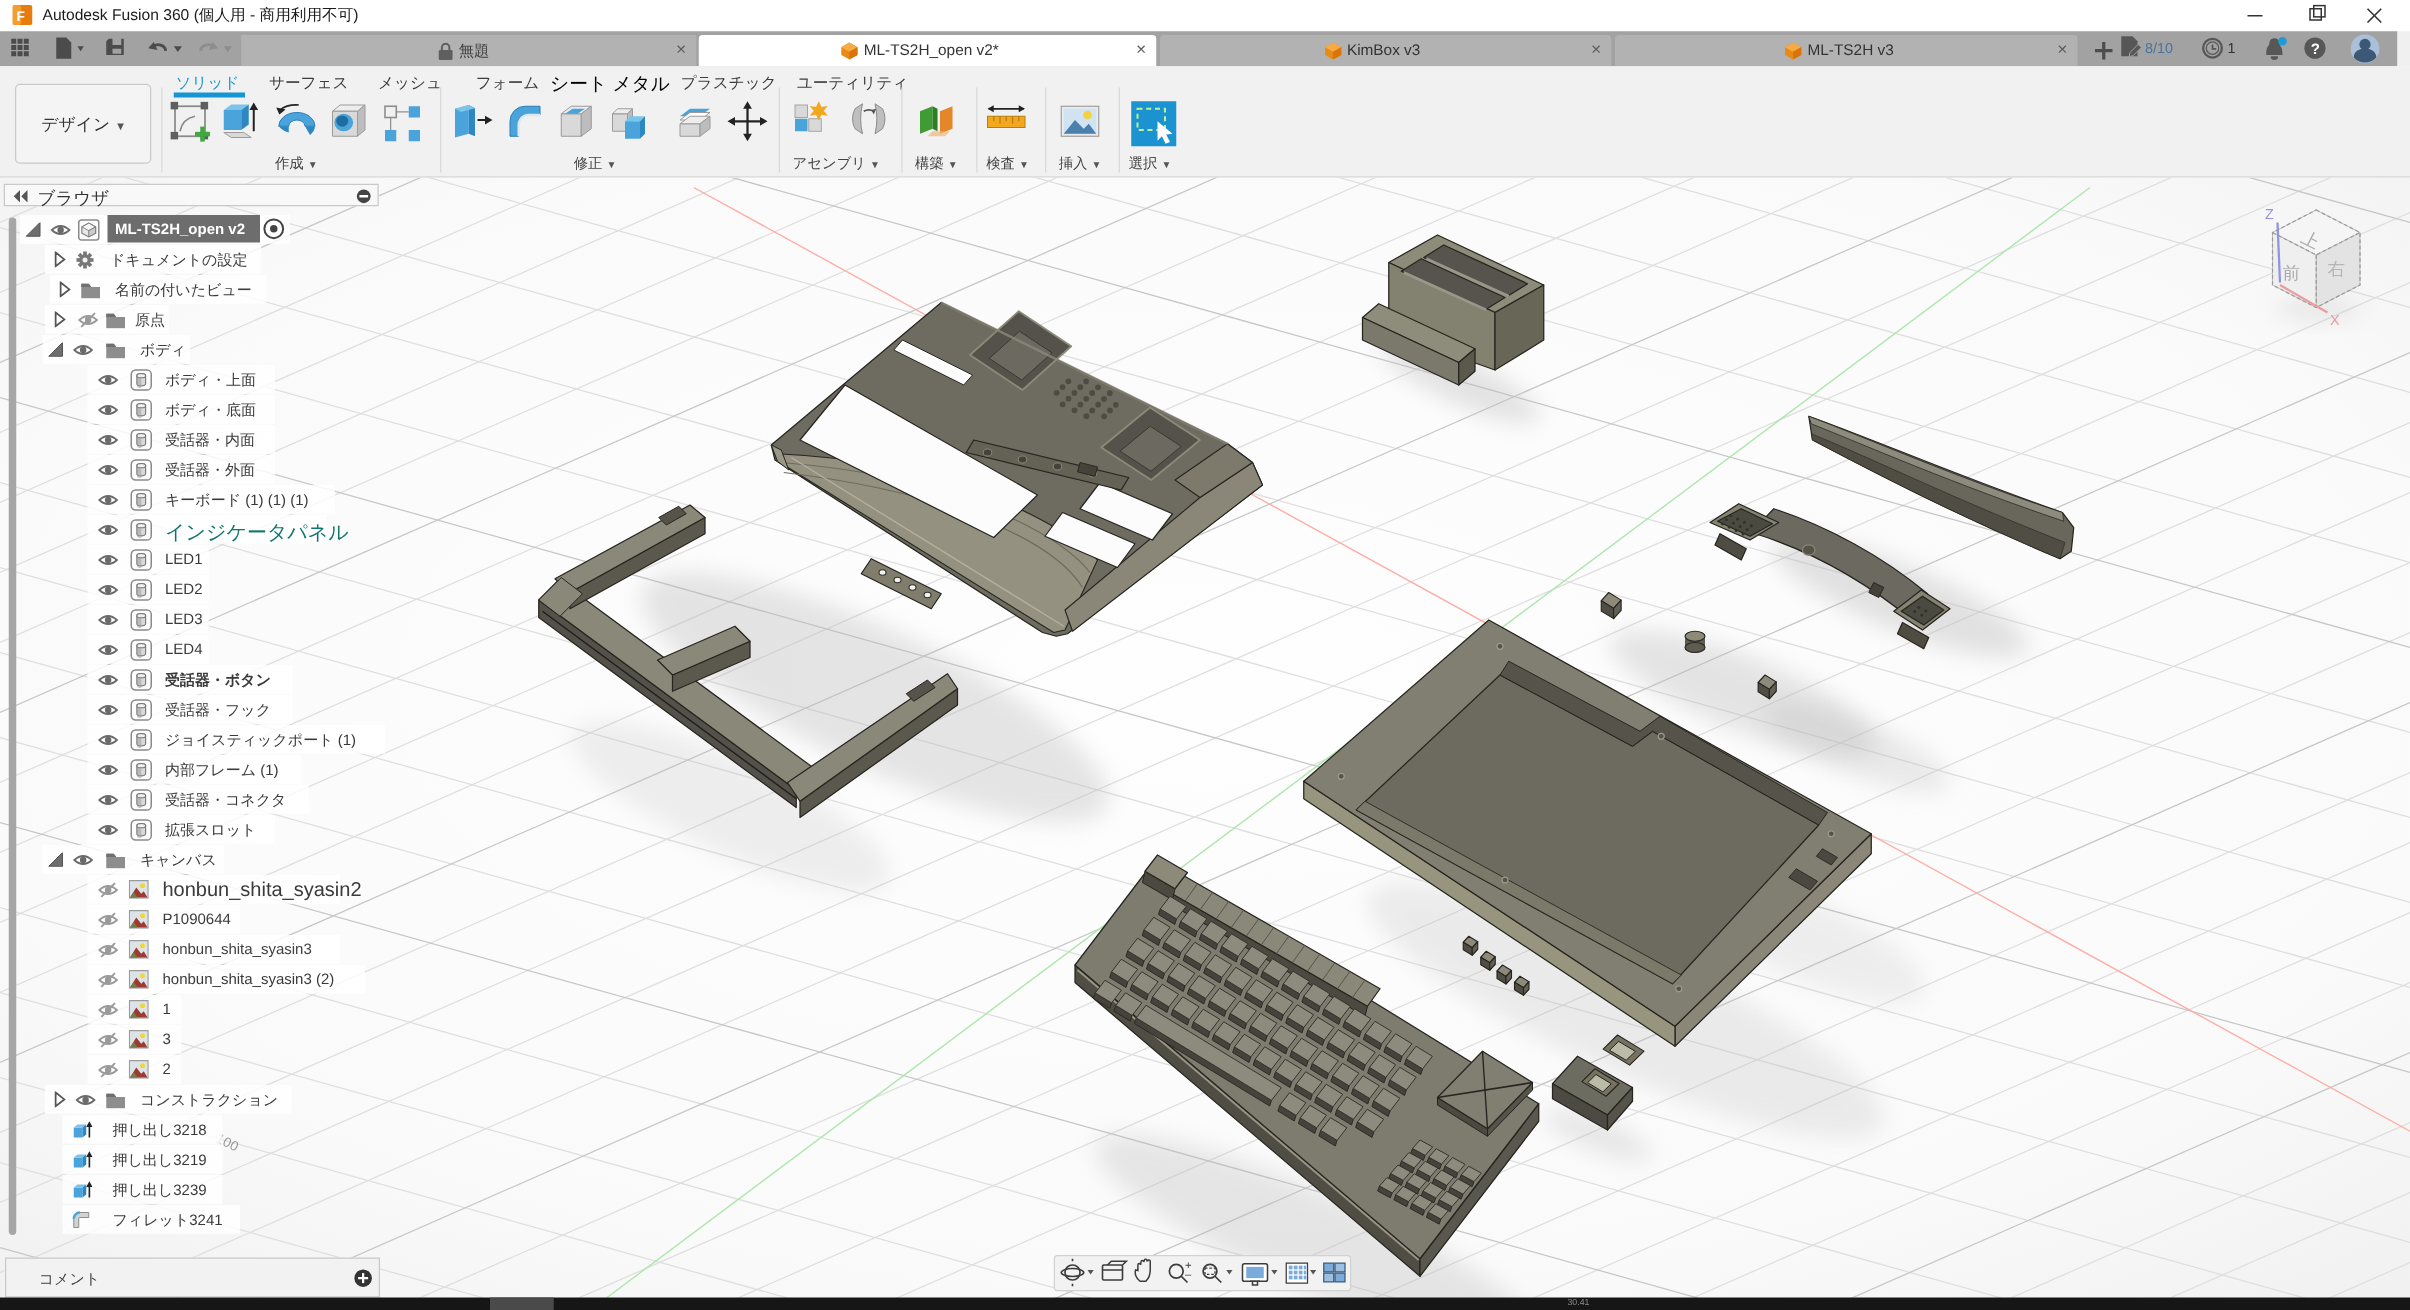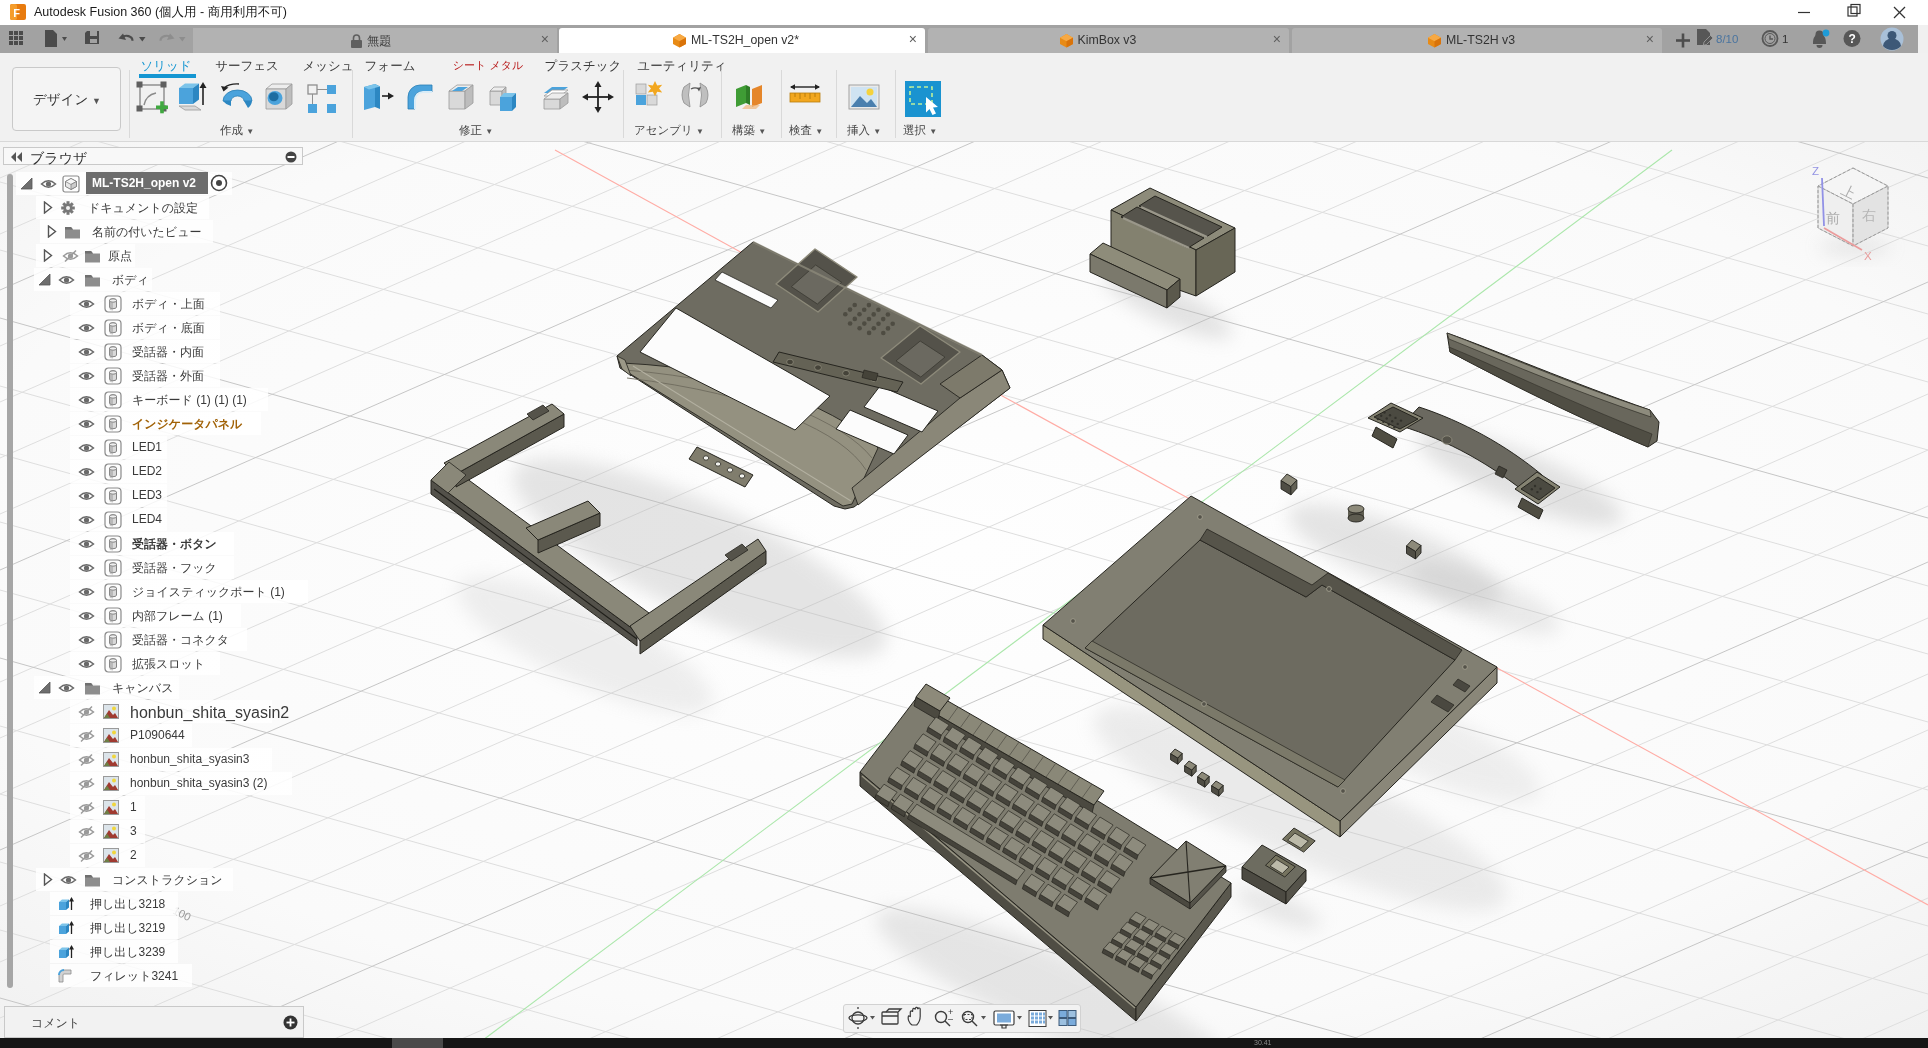--- a/index.html
+++ b/index.html
@@ -538,22 +538,22 @@
 <path d="M189 21 a9 7.5 0 0 1 18 0 a12 12 0 0 1 -18 0 z" fill="#3d5877"></path>
 </svg>
   </div>
 <div class="ab" style="left:1918px;top:25px;width:10px;height:28px;background:#f0f0f0"></div>
 <div class="ab" style="left:0;top:53px;width:1928px;height:89px;background:#f1f1f1;border-bottom:1px solid #d8d8d8">
     <div class="ab" style="left:12px;top:14px;width:109px;height:64px;background:#f4f4f4;border:1px solid #c9c9c9;border-radius:4px"></div>
     <div class="ab tx" style="left:33px;top:38px;font-size:13.5px;color:#333">デザイン <span style="font-size:9px;color:#555">▼</span></div>
     <div class="ab tx" style="left:166px;top:5px;transform:translateX(-50%);font-size:12.5px;color:#1496d2">ソリッド</div>
     <div class="ab tx" style="left:247px;top:5px;transform:translateX(-50%);font-size:12.5px;color:#3c3c3c">サーフェス</div>
     <div class="ab tx" style="left:328px;top:5px;transform:translateX(-50%);font-size:12.5px;color:#3c3c3c">メッシュ</div>
-    <div class="ab tx" style="left:390px;top:5px;transform:translateX(-50%);font-size:12.5px;color:#3c3c3c">フォーム</div>
-    <div class="ab tx" style="left:488px;top:5px;transform:translateX(-50%);font-size:11px;color:#b91c1c">シート メタル</div>
+    <div class="ab tx" style="left:406px;top:5px;transform:translateX(-50%);font-size:12.5px;color:#3c3c3c">フォーム</div>
+    <div class="ab tx" style="left:488px;top:5px;transform:translateX(-50%);font-size:15px;color:#000000">シート メタル</div>
     <div class="ab tx" style="left:583px;top:5px;transform:translateX(-50%);font-size:12.5px;color:#3c3c3c">プラスチック</div>
     <div class="ab tx" style="left:682px;top:5px;transform:translateX(-50%);font-size:12.5px;color:#3c3c3c">ユーティリティ</div>
     <div class="ab" style="left:139px;top:21px;width:57px;height:3.5px;background:#1496d2"></div>
     <div class="ab" style="left:128.5px;top:17px;width:1px;height:68px;background:#d9d9d9"></div>
     <div class="ab" style="left:352px;top:17px;width:1px;height:68px;background:#d9d9d9"></div>
     <div class="ab" style="left:623px;top:17px;width:1px;height:68px;background:#d9d9d9"></div>
     <div class="ab" style="left:721px;top:17px;width:1px;height:68px;background:#d9d9d9"></div>
     <div class="ab" style="left:781px;top:17px;width:1px;height:68px;background:#d9d9d9"></div>
     <div class="ab" style="left:836px;top:17px;width:1px;height:68px;background:#d9d9d9"></div>
     <div class="ab" style="left:895px;top:17px;width:1px;height:68px;background:#d9d9d9"></div>
@@ -861,21 +861,21 @@
       <svg class="ab" style="left:78px;top:3px" width="17" height="14" viewBox="0 0 17 14">
         <path d="M1.5 7 Q8.5 0.5 15.5 7 Q8.5 13.5 1.5 7 z" fill="none" stroke="#6a6a6a" stroke-width="1.5"></path>
         <circle cx="8.5" cy="7" r="2.6" fill="#6a6a6a"></circle>
       </svg>
       <svg class="ab" style="left:104px;top:1px" width="18" height="18" viewBox="0 0 18 18">
         <rect x="1" y="1" width="16" height="16" rx="3.5" fill="#fdfdfd" stroke="#8a8a8a" stroke-width="1.2"></rect>
         <path d="M5.5 5.5 a3.5 1.7 0 0 1 7 0 v6.5 a3.5 1.7 0 0 1 -7 0 z" fill="#d9d9d9" stroke="#777" stroke-width="0.9"></path>
         <ellipse cx="9" cy="5.5" rx="3.5" ry="1.7" fill="#efefef" stroke="#777" stroke-width="0.9"></ellipse>
         <path d="M5.5 5.5 a3.5 1.7 0 0 0 3.5 1.7 v8.2 a3.5 1.7 0 0 1 -3.5 -1.7 z" fill="#9e9e9e" opacity="0.55"></path>
       </svg>
-      <div class="ab tx" style="left:132px;top:2px;font-size:12px;color:#a16207;font-weight:bold">インジケータパネル</div>
+      <div class="ab tx" style="left:132px;top:2px;font-size:16px;color:#0f766e;font-weight:normal">インジケータパネル</div>
     </div>
     <div class="ab" style="left:0;top:438px;width:300px;height:20px">
       <div class="ab" style="left:70px;top:-2px;width:96.8px;height:23px;background:rgba(255,255,255,0.82)"></div>
       <svg class="ab" style="left:78px;top:3px" width="17" height="14" viewBox="0 0 17 14">
         <path d="M1.5 7 Q8.5 0.5 15.5 7 Q8.5 13.5 1.5 7 z" fill="none" stroke="#6a6a6a" stroke-width="1.5"></path>
         <circle cx="8.5" cy="7" r="2.6" fill="#6a6a6a"></circle>
       </svg>
       <svg class="ab" style="left:104px;top:1px" width="18" height="18" viewBox="0 0 18 18">
         <rect x="1" y="1" width="16" height="16" rx="3.5" fill="#fdfdfd" stroke="#8a8a8a" stroke-width="1.2"></rect>
         <path d="M5.5 5.5 a3.5 1.7 0 0 1 7 0 v6.5 a3.5 1.7 0 0 1 -7 0 z" fill="#d9d9d9" stroke="#777" stroke-width="0.9"></path>

